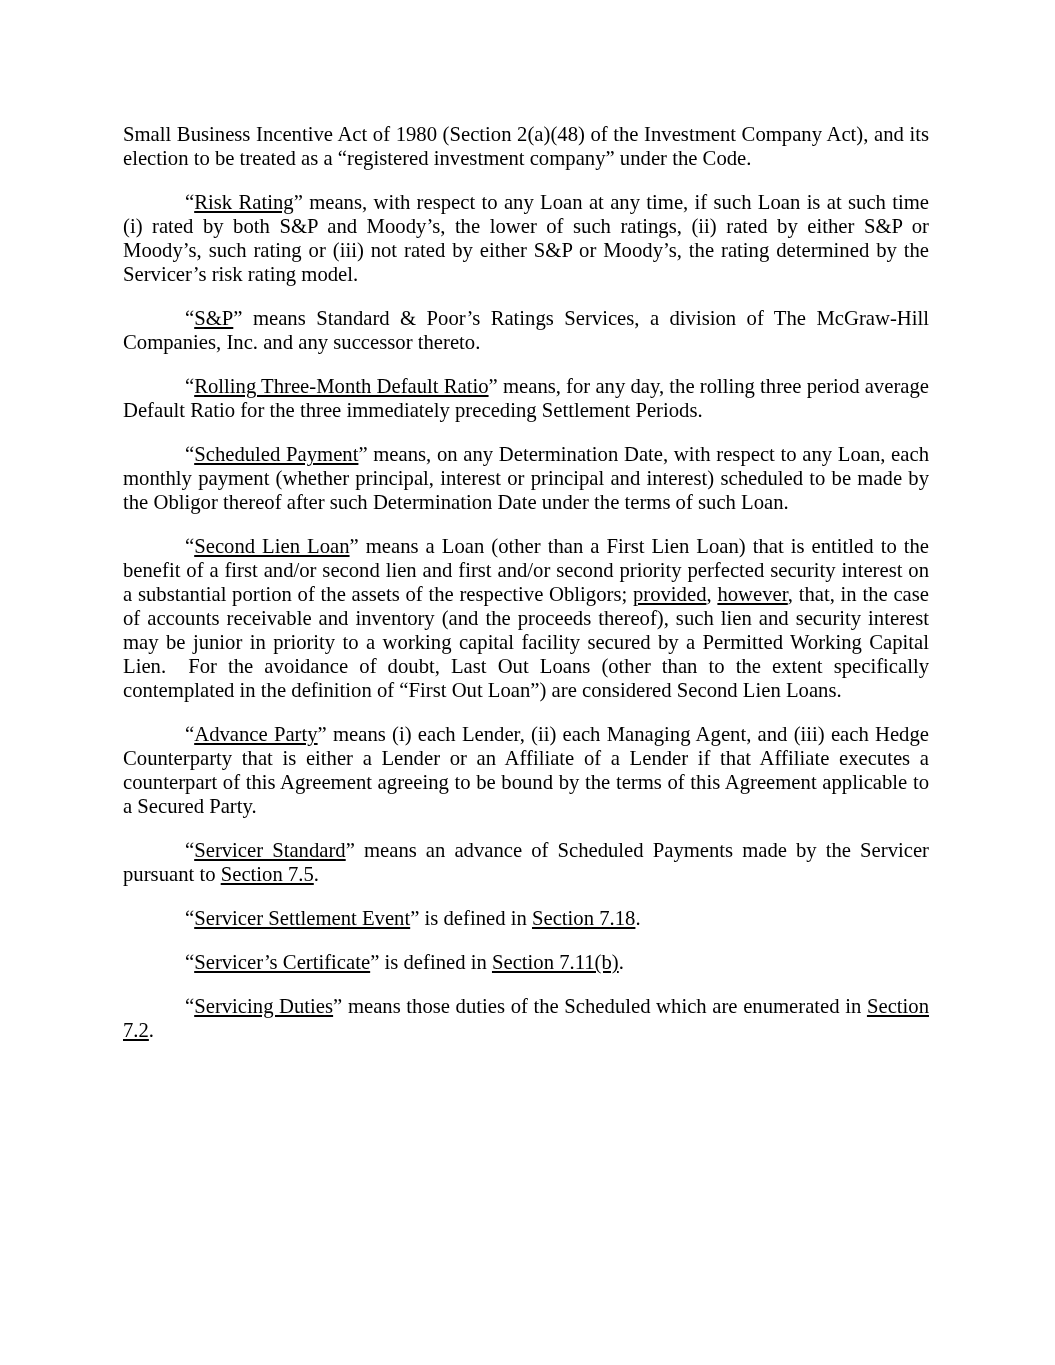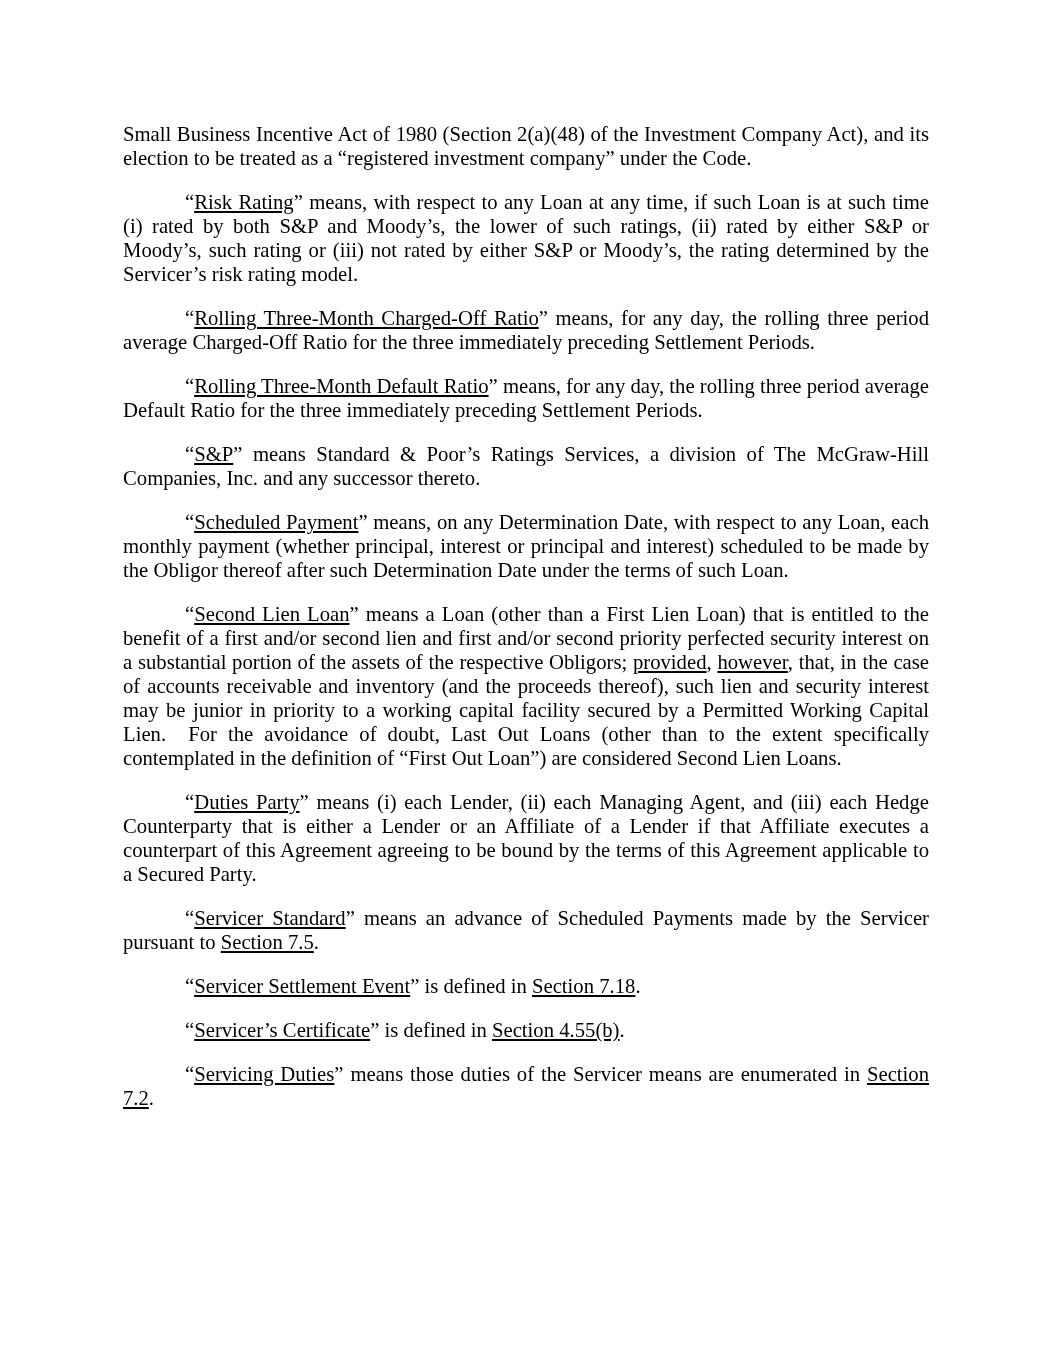--- a/index.html
+++ b/index.html
@@ -45,25 +45,24 @@
     text-align: left;
   }
 </style>
 </head>
 <body>
 
 <div class="page">
   <div class="doc-body">
       <p class="para"><span>Small Business Incentive Act of 1980 (Section 2(a)(48) of the Investment Company Act), and its election to be treated as a “registered investment company” under the Code.</span></p>
       <p class="para indent"><span>“</span><span class="u">Risk Rating</span><span>” means, with respect to any Loan at any time, if such Loan is at such time (i) rated by both S&amp;P and Moody’s, the lower of such ratings, (ii) rated by either S&amp;P or Moody’s, such rating or (iii) not rated by either S&amp;P or Moody’s, the rating determined by the Servicer’s risk rating model.</span></p>
-      <p class="para indent"><span>“</span><span class="u">Rolling Three-Month Charged-Off Ratio</span><span>” means, for any day, the rolling three period average Charged-Off Ratio for the three immediately preceding Settlement Periods.</span></p>
+      <p class="para indent"><span>“</span><span class="u">S&amp;P</span><span>” means Standard &amp; Poor’s Ratings Services, a division of The McGraw-Hill Companies, Inc. and any successor thereto.</span></p>
       <p class="para indent"><span>“</span><span class="u">Rolling Three-Month Default Ratio</span><span>” means, for any day, the rolling three period average Default Ratio for the three immediately preceding Settlement Periods.</span></p>
-      <p class="para indent"><span>“</span><span class="u">S&amp;P</span><span>” means Standard &amp; Poor’s Ratings Services, a division of The McGraw-Hill Companies, Inc. and any successor thereto.</span></p>
       <p class="para indent"><span>“</span><span class="u">Scheduled Payment</span><span>” means, on any Determination Date, with respect to any Loan, each monthly payment (whether principal, interest or principal and interest) scheduled to be made by the Obligor thereof after such Determination Date under the terms of such Loan.</span></p>
       <p class="para indent"><span>“</span><span class="u">Second Lien Loan</span><span>” means a Loan (other than a First Lien Loan) that is entitled to the benefit of a first and/or second lien and first and/or second priority perfected security interest on a substantial portion of the assets of the respective Obligors; </span><span class="u">provided</span><span>, </span><span class="u">however</span><span>, that, in the case of accounts receivable and inventory (and the proceeds thereof), such lien and security interest may be junior in priority to a working capital facility secured by a Permitted Working Capital Lien.&nbsp; For the avoidance of doubt, Last Out Loans (other than to the extent specifically contemplated in the definition of “First Out Loan”) are considered Second Lien Loans.</span></p>
-      <p class="para indent"><span>“</span><span class="u">Duties Party</span><span>” means (i) each Lender, (ii) each Managing Agent, and (iii) each Hedge Counterparty that is either a Lender or an Affiliate of a Lender if that Affiliate executes a counterpart of this Agreement agreeing to be bound by the terms of this Agreement applicable to a Secured Party.</span></p>
+      <p class="para indent"><span>“</span><span class="u">Advance Party</span><span>” means (i) each Lender, (ii) each Managing Agent, and (iii) each Hedge Counterparty that is either a Lender or an Affiliate of a Lender if that Affiliate executes a counterpart of this Agreement agreeing to be bound by the terms of this Agreement applicable to a Secured Party.</span></p>
       <p class="para indent"><span>“</span><span class="u">Servicer Standard</span><span>” means an advance of Scheduled Payments made by the Servicer pursuant to </span><span class="u">Section 7.5</span><span>.</span></p>
       <p class="para indent"><span>“</span><span class="u">Servicer Settlement Event</span><span>” is defined in </span><span class="u">Section 7.18</span><span>.</span></p>
-      <p class="para indent"><span>“</span><span class="u">Servicer’s Certificate</span><span>” is defined in </span><span class="u">Section 4.55(b)</span><span>.</span></p>
-      <p class="para indent"><span>“</span><span class="u">Servicing Duties</span><span>” means those duties of the Servicer means are enumerated in </span><span class="u">Section 7.2</span><span>.</span></p>
+      <p class="para indent"><span>“</span><span class="u">Servicer’s Certificate</span><span>” is defined in </span><span class="u">Section 7.11(b)</span><span>.</span></p>
+      <p class="para indent"><span>“</span><span class="u">Servicing Duties</span><span>” means those duties of the Scheduled which are enumerated in </span><span class="u">Section 7.2</span><span>.</span></p>
     </div>
   <div class="page-number">42</div>
 </div>
 
 </body></html>

